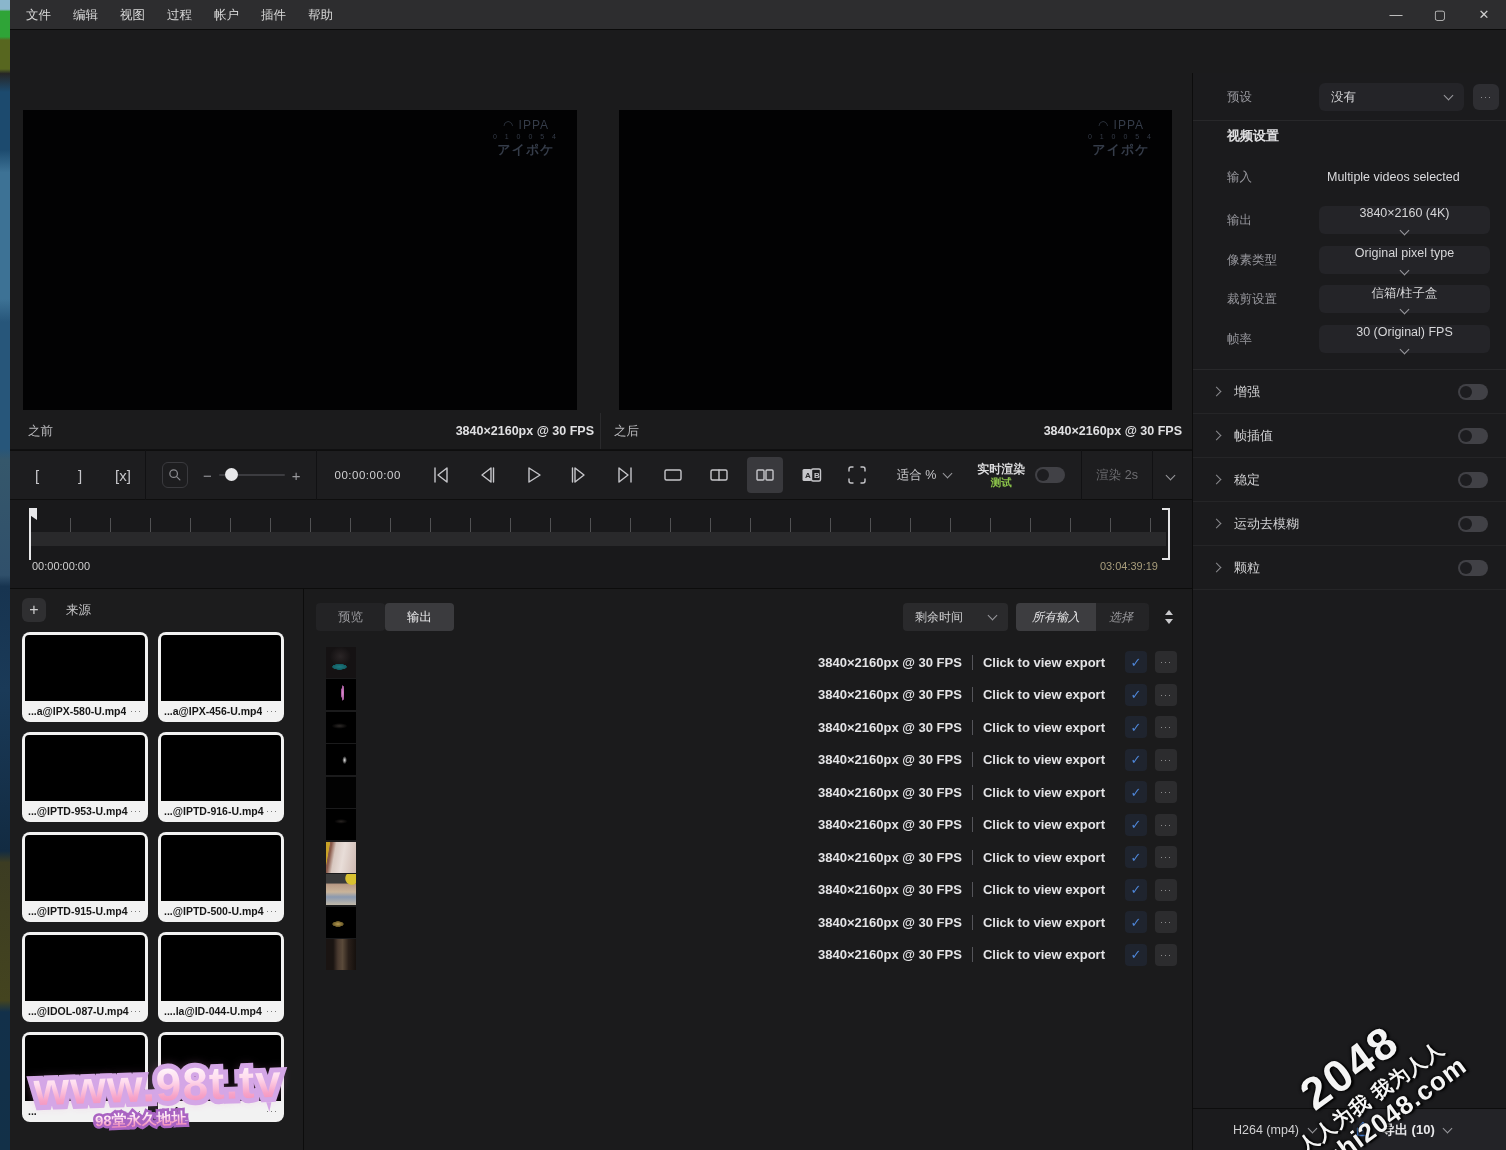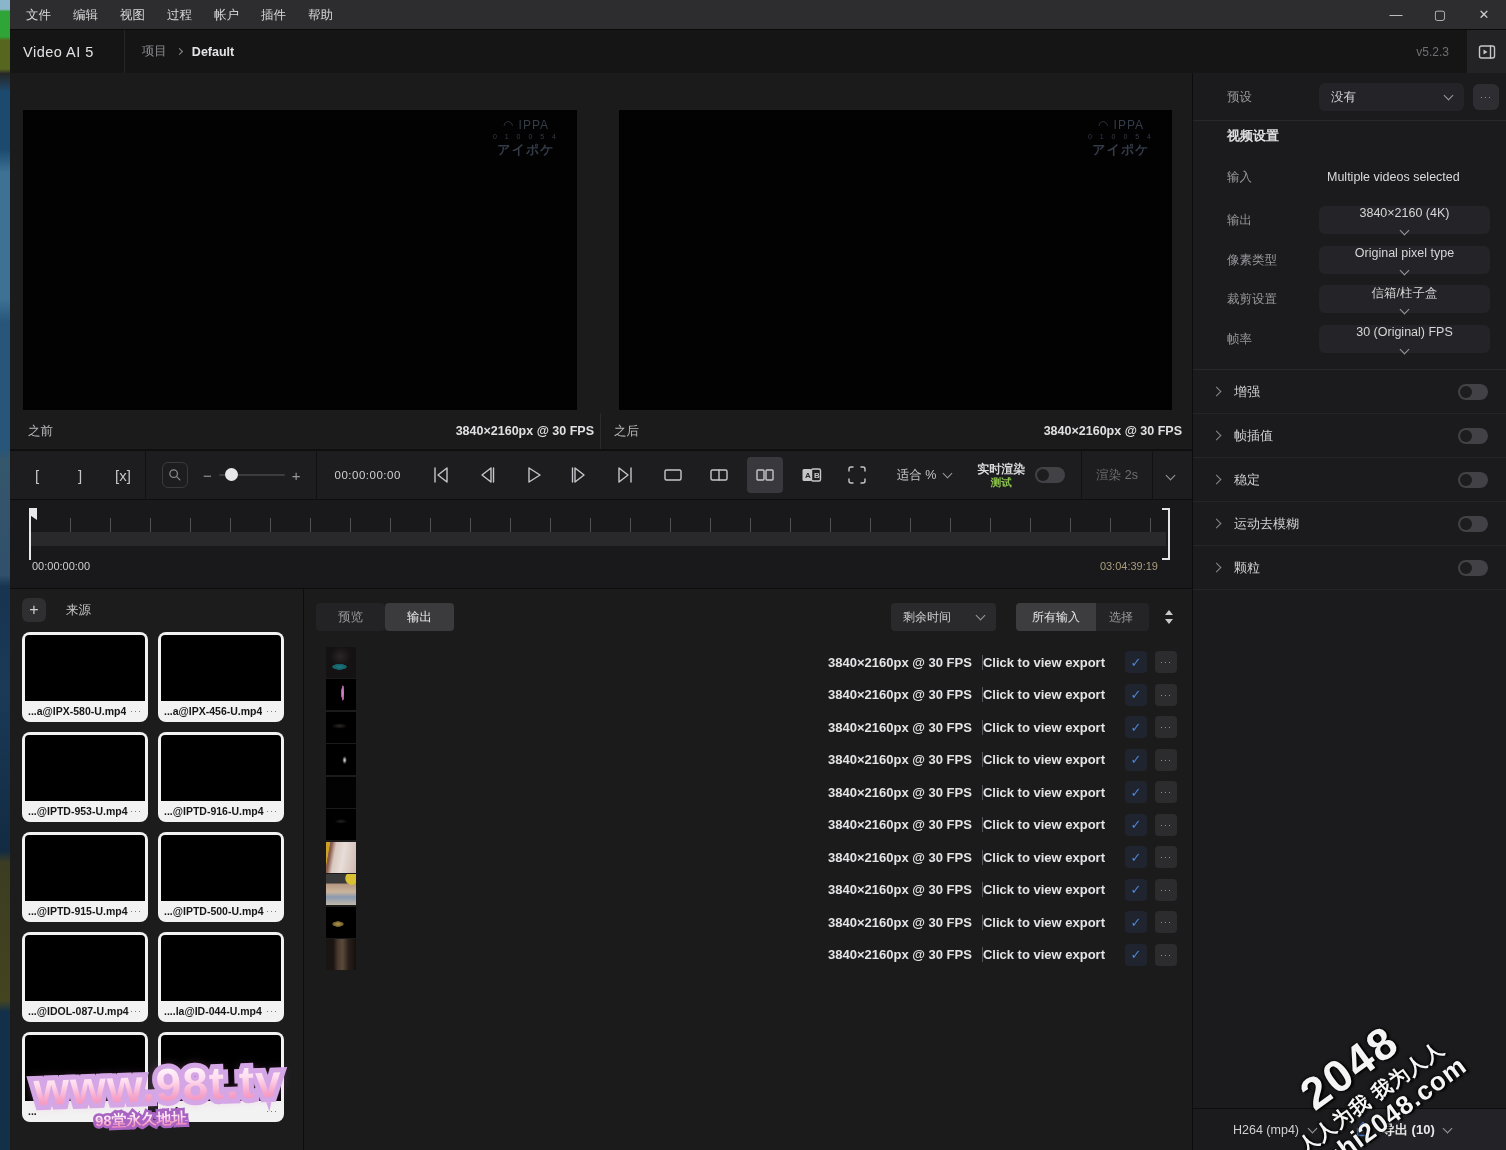--- a/index.html
+++ b/index.html
@@ -124,32 +124,32 @@
   .outpanel { position:absolute; left:293px; right:0; top:515px; bottom:0; background:#1b1b1c;
     border-top:1px solid #0c0c0c; border-left:1px solid #0c0c0c; }
   .op-head { position:absolute; left:12px; right:15px; top:14px; height:28px; display:flex;
     align-items:center; }
   .tab { height:28px; padding:0 22px; display:flex; align-items:center; font-size:12.5px;
     border-radius:4px; }
   .tab.inactive { background:#232325; color:#9a9a9e; }
   .tab.active { background:#3b3b3e; color:#e8e8ea; }
   .dd-small { height:28px; background:#2a2a2c; border-radius:4px; display:flex; align-items:center;
     justify-content:space-between; padding:0 12px; font-size:12px; color:#d0d0d2; }
-  .seg { display:flex; margin-left:20px; border-radius:4px; overflow:hidden; }
+  .seg { display:flex; margin-left:8px; border-radius:4px; overflow:hidden;font-style:italic; }
   .seg .seg-b { height:28px; padding:0 16px; display:flex; align-items:center; font-size:12px; }
   .seg .on  { background:#3d3d40; color:#e8e8ea; }
   .seg .off { background:#242426; color:#9a9a9e;padding-left:13px; }
   .sort-btn { margin-left:12px; display:flex; align-items:center; }
   .orows { position:absolute; left:0; right:0; top:57px; }
   .orow { display:flex; align-items:center; height:32.5px; padding:0 15px 0 22px; }
   .mini { width:30px; height:31px; background:#000; flex:none; }
   .otext { margin-left:auto; display:flex; align-items:center; font-size:13px; color:#e4e4e6;
     white-space:nowrap; }
   .ores { font-weight:700; }
-  .oact { font-weight:600; border-left:1px solid #55555a; margin-left:10px; }
+  .oact { font-weight:600; border-left:1px solid #55555a; padding-left:10px; margin-left:10px; }
   .ochk { width:22px; height:22px; margin-left:20px; background:#1f242e; border-radius:4px;
     color:#4e86d8; font-size:13px; font-weight:700; display:flex; align-items:center;
     justify-content:center; }
   .omore { width:22px; height:22px; margin-left:8px; background:#2c2c2e; border-radius:4px;
     color:#9a9a9a; font-size:9px; letter-spacing:1px; display:flex; align-items:center;
     justify-content:center; }
 
   
   .sidebar { position:absolute; left:1182px; top:73px; width:314px; bottom:0; background:#1b1b1d;
     border-left:1px solid #0c0c0c; }
@@ -235,37 +235,20 @@
     <span class="menu-item">帐户</span>
     <span class="menu-item">插件</span>
     <span class="menu-item">帮助</span>
     <div class="win-controls">
       <div class="win-btn">—</div>
       <div class="win-btn">▢</div>
       <div class="win-btn">✕</div>
     </div>
   </div>
 
-  <div class="titlebar">
-    <span class="app-title">Video AI  5</span>
-    <div class="tb-div"></div>
-    <div class="breadcrumb">
-      <span class="bc-root">项目</span>
-      <span class="chev-r" style="width:5px;height:5px;"></span>
-      <span class="bc-cur">Default</span>
-    </div>
-    <span class="version">v5.2.3</span>
-    <div class="panel-toggle">
-      <svg width="22" height="22" viewBox="0 0 22 22">
-        <rect class="ico" x="3.5" y="5" width="15" height="12" rx="2"></rect>
-        <path class="ico" d="M14.5 5v12"></path>
-        <path d="M7.5 8.5v5l4-2.5z" fill="#c6c6ca"></path>
-      </svg>
-    </div>
-  </div>
 
   <div class="workspace">
 
     <div class="pane pane-before">
       <div class="vlogo">
         <div class="l1">◠ IPPA</div>
         <div class="l2">0 1 0 0 5 4</div>
         <div class="l3">アイポケ</div>
       </div>
     </div>

